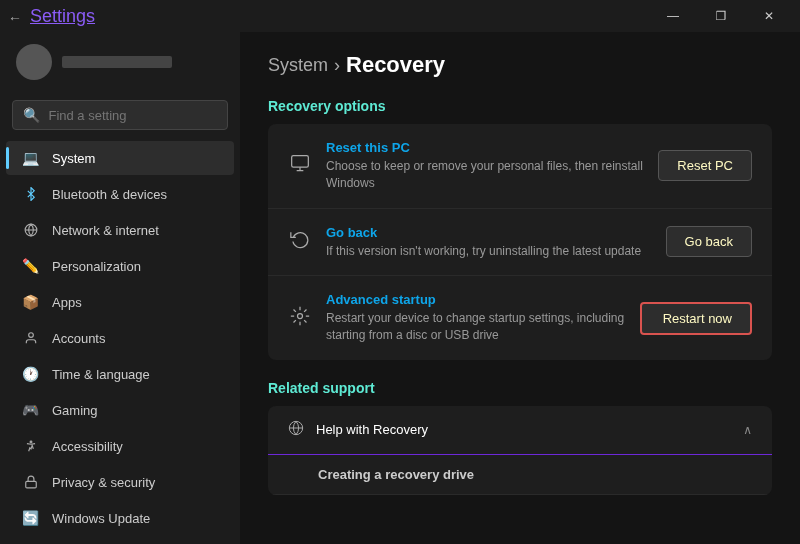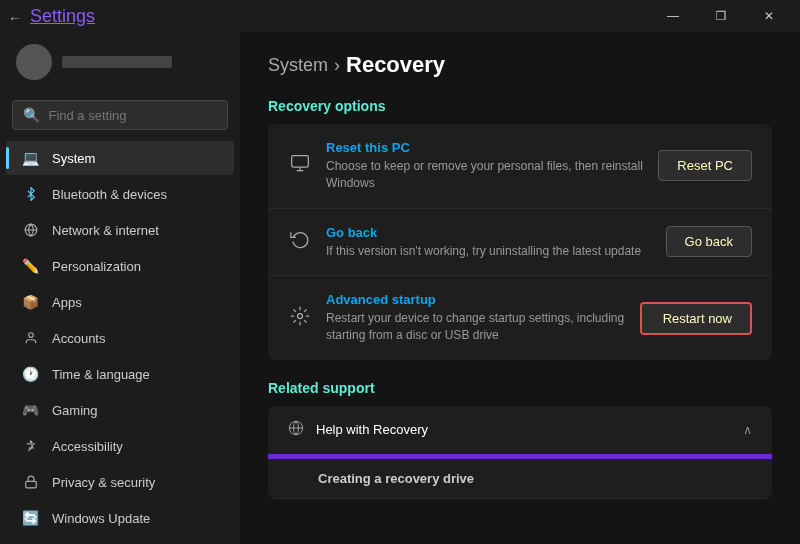--- a/index.html
+++ b/index.html
@@ -233,21 +233,21 @@
 
     .support-card {
       background: #1e1e1e;
       border-radius: 8px;
       overflow: hidden;
     }
     .support-row {
       display: flex;
       align-items: center;
       padding: 14px 20px;
-      border-bottom: 5px solid #6d28d9;
+      border-bottom: 1px solid #6d28d9;
       cursor: pointer;
       gap: 12px;
     }
     .support-icon { font-size: 16px; color: #aaa; flex-shrink: 0; }
     .support-label { font-size: 13px; color: #fff; flex: 1; font-weight: 500; }
     .support-chevron { color: #888; font-size: 12px; }
     .sub-item {
       display: flex;
       align-items: center;
       padding: 12px 20px 12px 50px;

